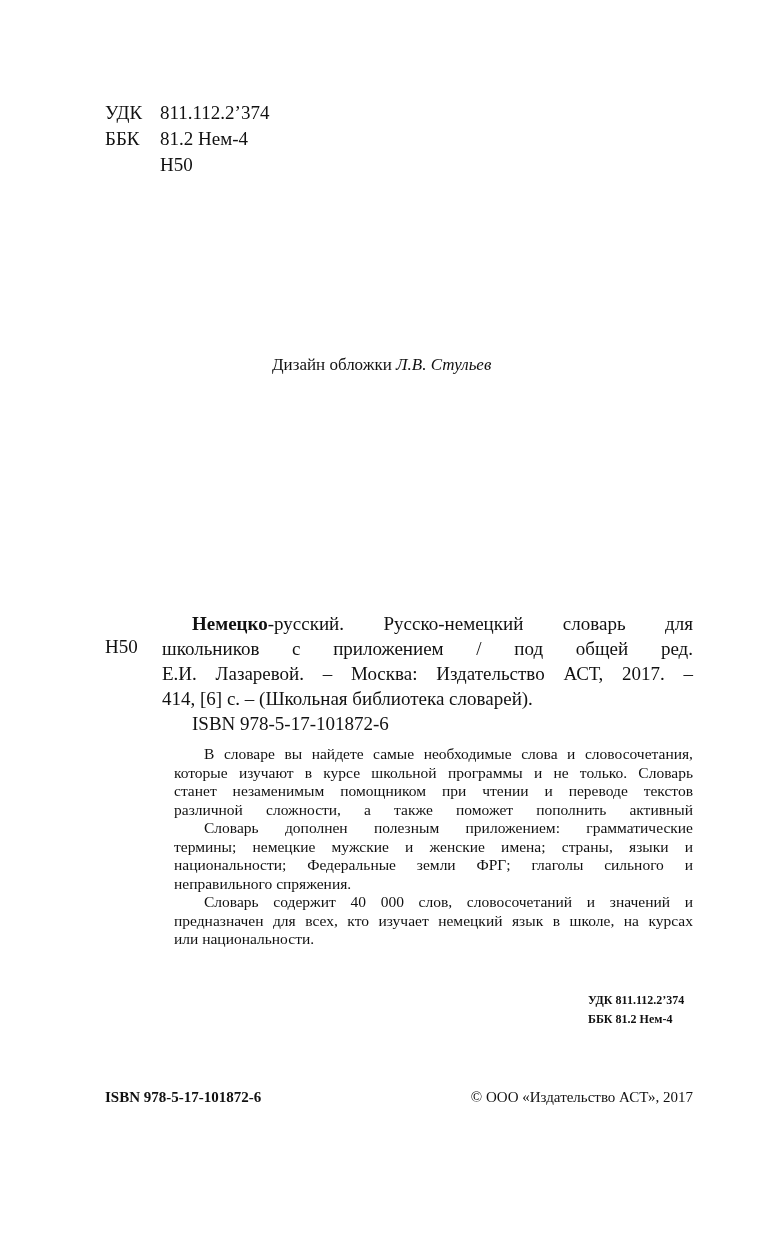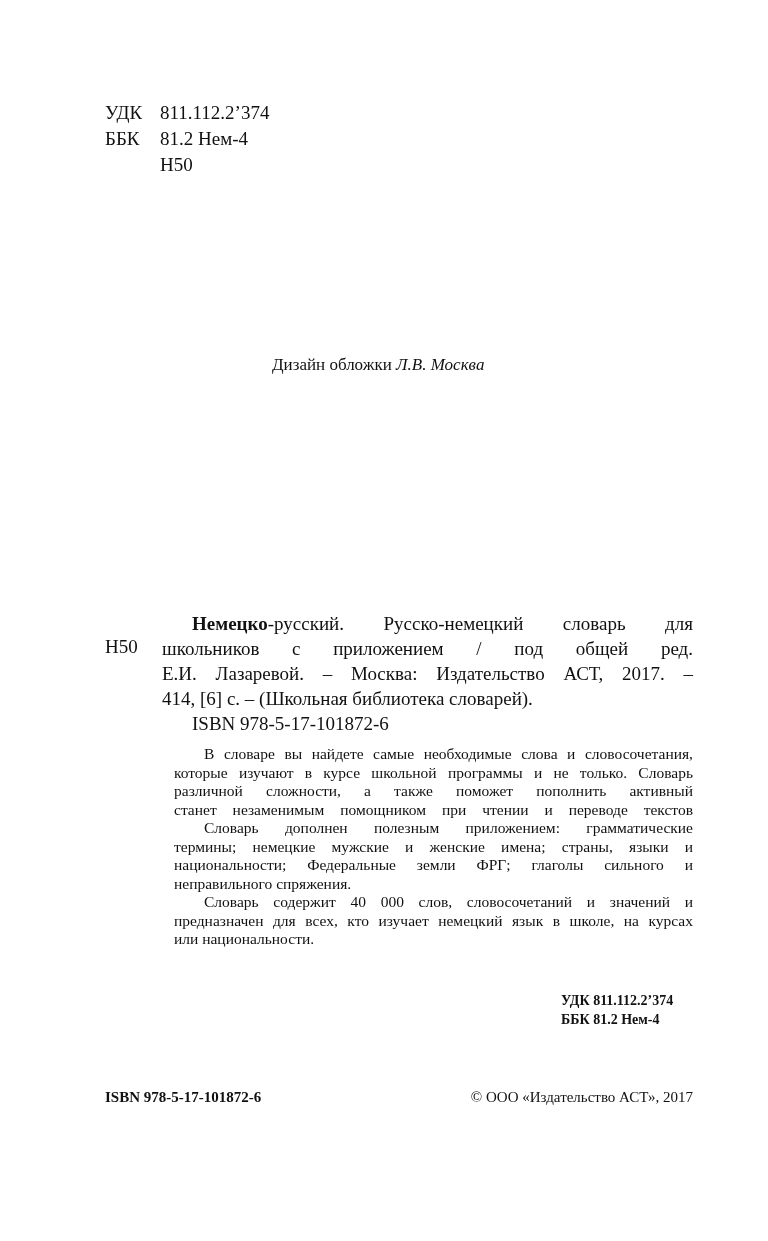--- a/index.html
+++ b/index.html
@@ -26,21 +26,21 @@
     .h50 { left: 105px; font-size: 19px; }
 
     .isbn1 { left: 192px; font-size: 19px; }
 
     
     .anno { left: 162px; width: 531px; font-size: 15.5px; line-height: 18.5px; }
     .anno .j { display: block; text-align-last: justify; white-space: nowrap; margin-left: 12px; }
     .anno .j.last { text-align-last: left; }
     .anno .ind { padding-left: 30px; }
 
-    .codes { left: 561px; font-size: 14px; font-weight: bold; line-height: 19px; white-space: nowrap; }
+    .codes { left: 588px; font-size: 12px; font-weight: bold; line-height: 19px; white-space: nowrap; }
 
     .isbn2 { left: 105px; top: 1089px; font-size: 15px; font-weight: bold; white-space: nowrap; }
     .copy { right: 75px; top: 1089px; font-size: 15px; white-space: nowrap; }
   </style>
 </head>
 <body>
 
 <div class="abs cls" style="left:105px; top:100px; width:200px; height:80px;text-align:center;">
   <div style="position:absolute; top:0; left:0; width:200px;">
     <span class="k">УДК</span>
@@ -49,38 +49,38 @@
   <div style="position:absolute; top:26px; left:0; width:200px;">
     <span class="k">ББК</span>
     <span class="v">81.2 Нем-4</span>
   </div>
   <div style="position:absolute; top:52px; left:0; width:200px;">
     <span class="v">Н50</span>
   </div>
 </div>
 
 <div class="abs design" style="left:272px; top:355px;">
-  <span>Дизайн обложки </span><i>Л.В. Москва</i>
+  <span>Дизайн обложки </span><i>Л.В. Стульев</i>
 </div>
 
 <div class="abs h50" style="top:636px;">Н50</div>
 <div class="abs bib" style="top:611px;">
   <span class="line indent"><b>Немецко</b><span>-русский. Русско-немецкий словарь для</span></span>
   <span class="line">школьников с приложением  / под общей ред.</span>
   <span class="line">Е.И. Лазаревой. – Москва: Издательство АСТ, 2017. –</span>
   <span class="line last">414, [6] с. – (Школьная библиотека словарей).</span>
 </div>
 
 <div class="abs isbn1" style="top:713px;">ISBN 978-5-17-101872-6</div>
 
 <div class="abs anno" style="top:745px;">
   <span class="j ind">В словаре вы найдете самые необходимые слова и словосочетания,</span>
   <span class="j">которые изучают в курсе школьной программы и не только. Словарь</span>
+  <span class="j">станет незаменимым помощником при чтении и переводе текстов</span>
   <span class="j">различной сложности, а также поможет пополнить активный</span>
-  <span class="j">станет незаменимым помощником при чтении и переводе текстов</span>
   <span class="j ind">Словарь  дополнен полезным приложением: грамматические</span>
   <span class="j">термины; немецкие мужские и женские имена; страны, языки и</span>
   <span class="j">национальности; Федеральные земли ФРГ; глаголы сильного и</span>
   <span class="j last">неправильного спряжения.</span>
   <span class="j ind">Словарь содержит 40 000 слов, словосочетаний и значений и</span>
   <span class="j">предназначен для всех, кто изучает немецкий язык в школе, на курсах</span>
   <span class="j last">или национальности.</span>
 </div>
 
 <div class="abs codes" style="top:991px;">

